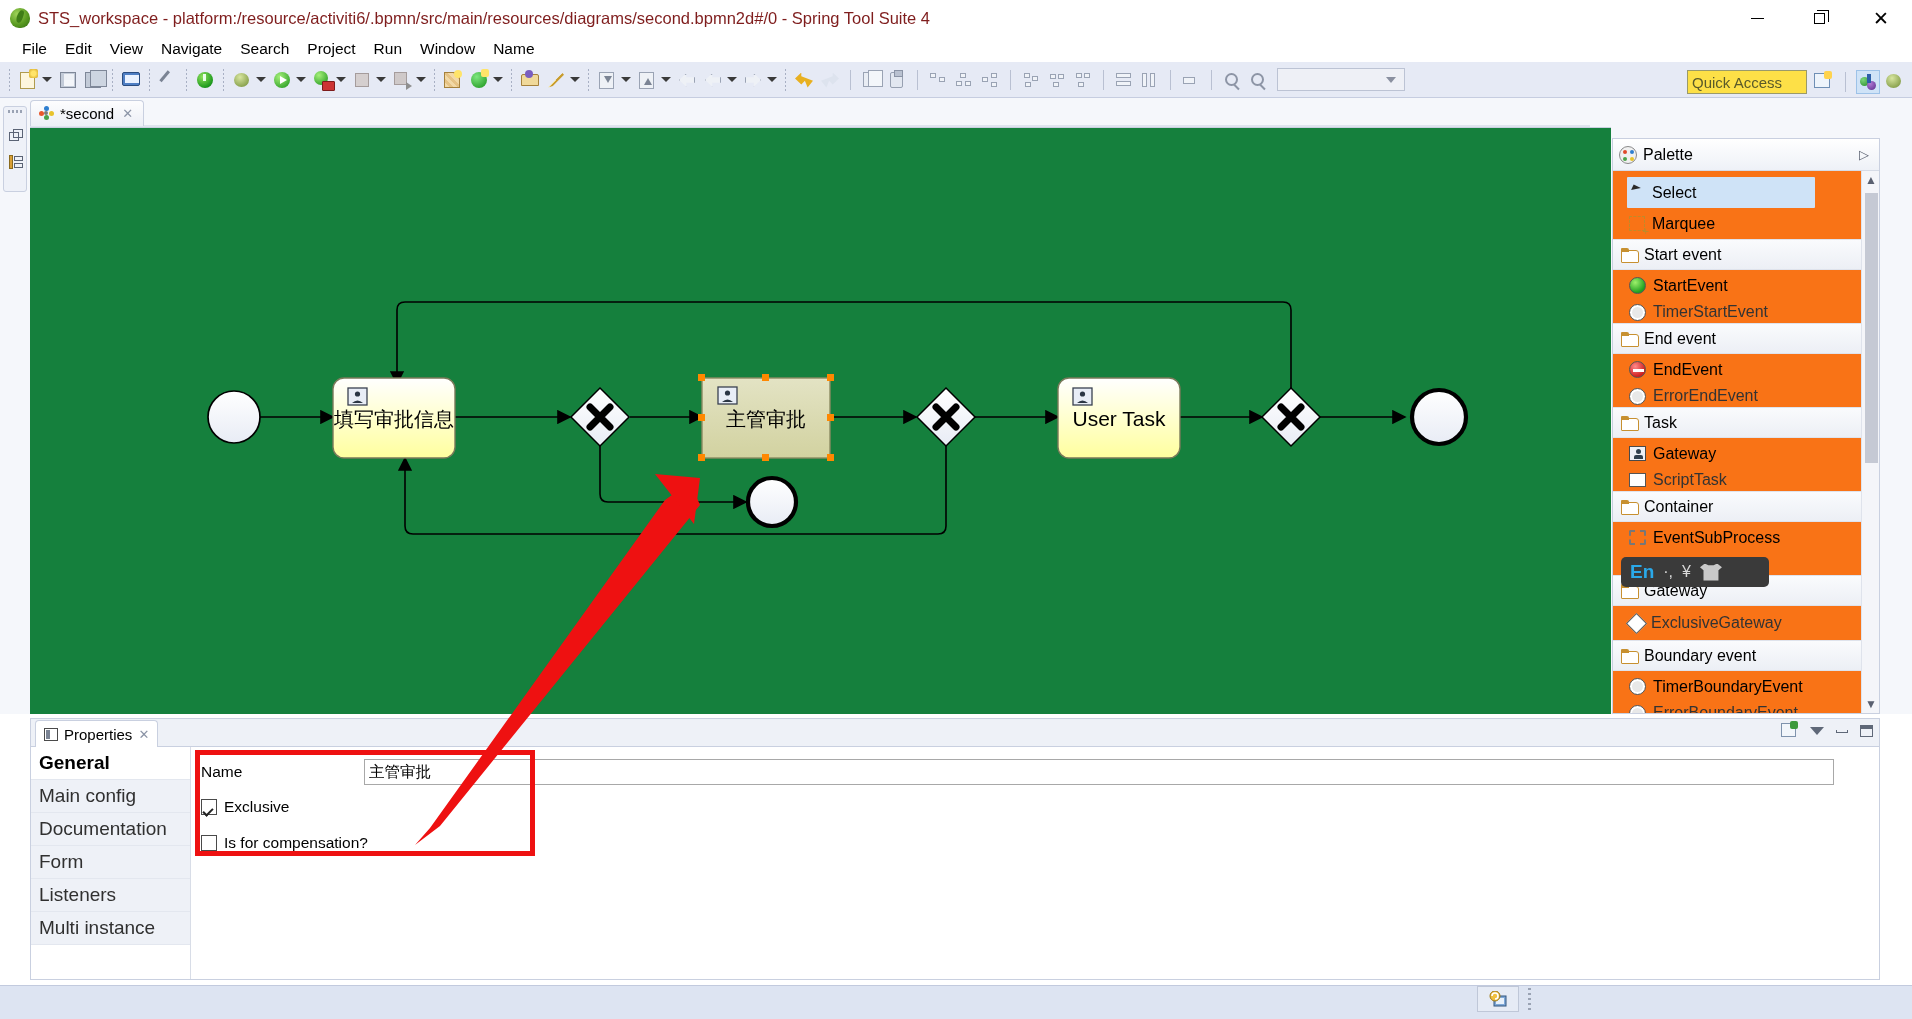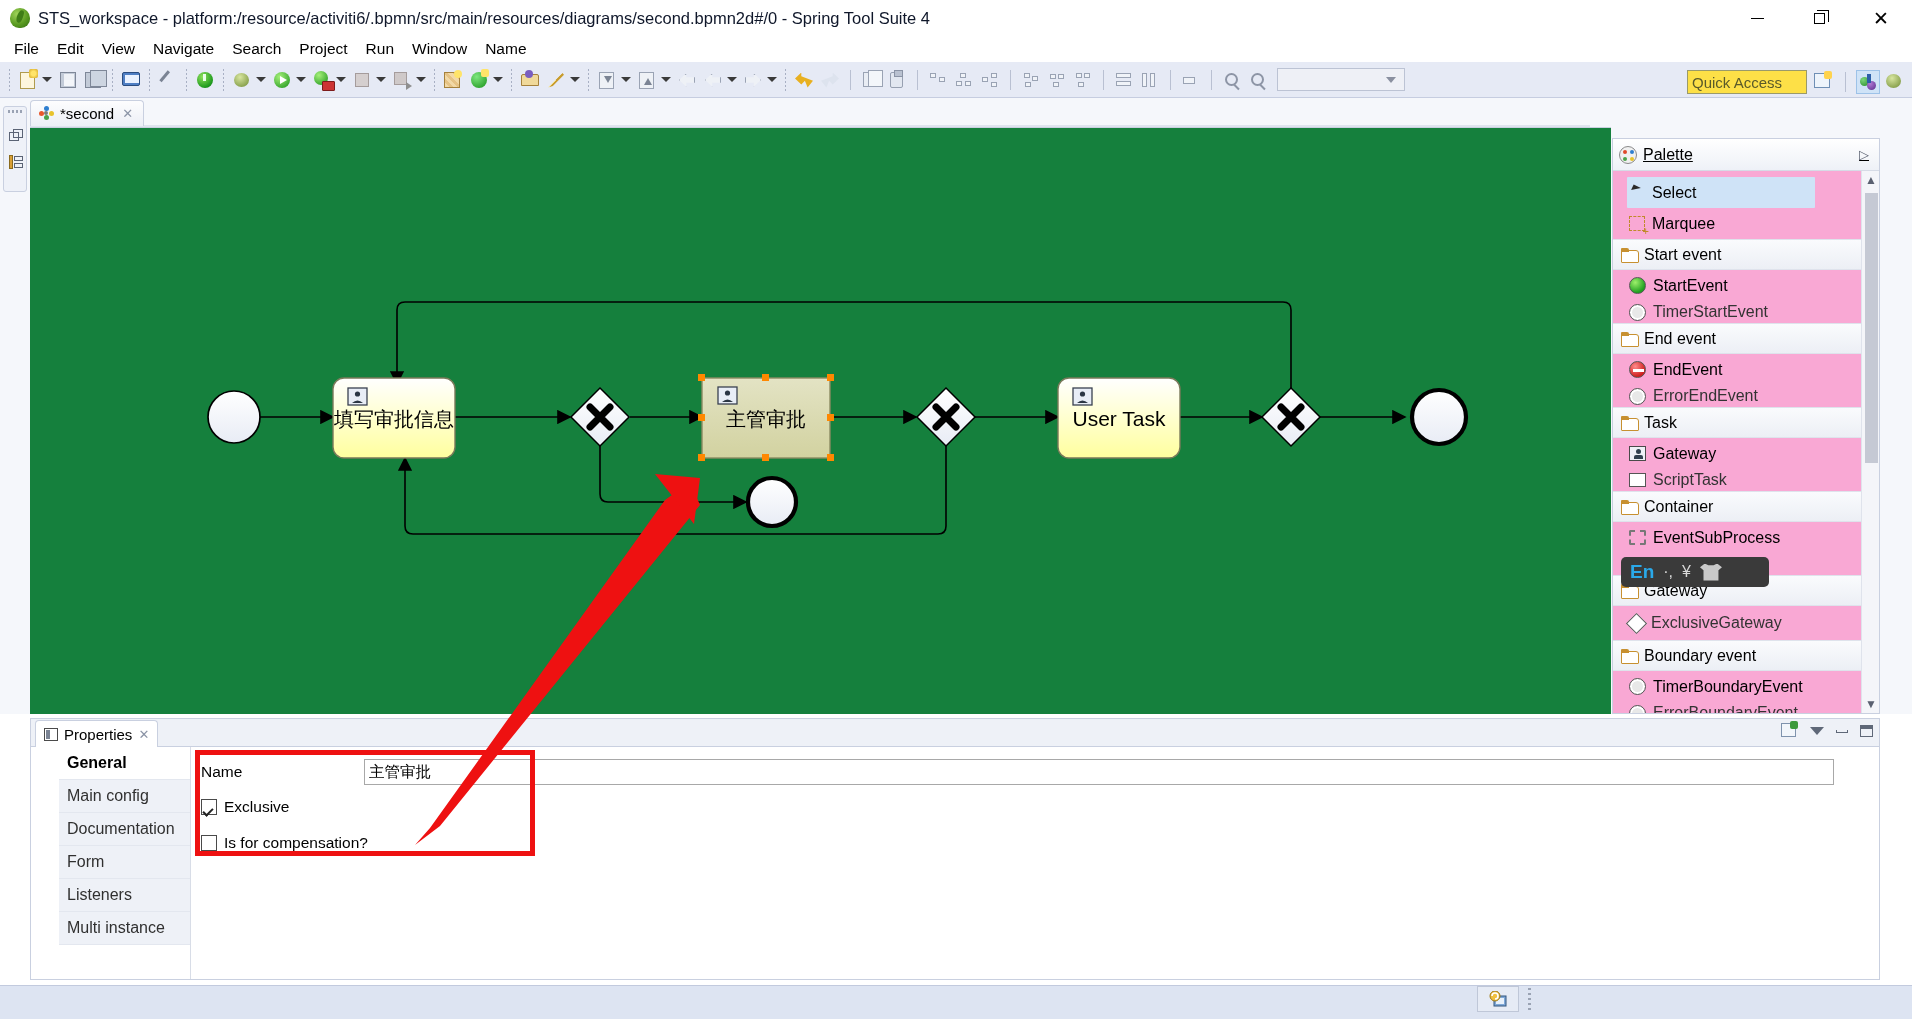--- a/index.html
+++ b/index.html
@@ -22,34 +22,34 @@
   .title-logo {
     width:20px; height:20px; margin-left:10px; margin-right:8px;
     border-radius:50% 50% 45% 45%;
     background:radial-gradient(circle at 35% 30%, #9fd35a 0%, #5a9b21 55%, #2f6b10 100%);
     position:relative; flex:none;
   }
   .title-logo:after{
     content:""; position:absolute; left:7px; top:2px; width:6px; height:13px;
     background:#3f7d16; border-radius:60% 40% 50% 50%; transform:rotate(18deg);
   }
-  .title-text { font-size:16.5px; color:#0f172a; white-space:nowrap; }
+  .title-text { font-size:16.5px; color:#7f1d1d; white-space:nowrap; }
   .win-btns { position:absolute; right:0; top:0; height:36px; display:flex; }
   .win-btn {
     width:62px; height:36px; display:flex; align-items:center; justify-content:center;
     color:#000;
   }
   .glyph-min { width:13px; height:1px; background:#000; }
   .glyph-max { width:11px; height:11px; border:1px solid #000; position:relative; }
   .glyph-max:before{content:""; position:absolute; left:2px; top:-4px; width:11px; height:11px;border:1px solid #000;border-bottom:none;border-left:none;}
   .glyph-close { font-size:19px; line-height:19px; font-weight:300;}
 
   
   .menubar {
-    position:absolute; left:0; top:36px; width:1560px; height:26px;
+    position:absolute; left:8px; top:36px; width:1560px; height:26px;
     background:#ffffff; display:flex; align-items:center; padding-left:5px;
   }
   .menuitem { padding:2px 9px; font-size:15.5px; color:#000; cursor:default;}
 
   
   .toolbar {
     position:absolute; left:0; top:62px; width:1912px; height:36px;
     background:#e6eaf5; border-bottom:1px solid #c6cde0;
     display:flex; align-items:center; padding-left:4px;
   }
@@ -149,21 +149,21 @@
   .tabstrip-bg{position:absolute;left:30px;top:27px;width:1560px;height:2px;background:#dfe4ee;}
 
   .canvas{
     position:absolute;left:30px;top:29px;width:1581px;height:587px;
     background:#15803d;border-top:1px solid #c9d0e0;overflow:hidden;
   }
 
   
   .palette{
     position:absolute;left:1612px;top:138px;width:268px;height:576px;
-    background:#f9a8d4;border:1px solid #c9d0e0;text-decoration:underline;
+    background:#f97316;border:1px solid #c9d0e0;
   }
   .pal-header{
     height:32px;background:linear-gradient(to bottom,#ffffff,#eef1f7);
     display:flex;align-items:center;padding:0 6px;border-bottom:1px solid #d6dbe6;
   }
   .pal-header .t{font-size:16px;margin-left:6px;flex:1;}
   .pal-ico{width:18px;height:18px;border-radius:50%;background:#f0f0f0;border:1px solid #8a8a8a;position:relative;flex:none;}
   .pal-ico i{position:absolute;width:4px;height:4px;border-radius:50%;}
   .pal-body{position:absolute;left:0;top:32px;right:0;bottom:0;overflow:hidden;}
   .pal-scroll{position:absolute;right:0;top:32px;width:18px;bottom:0;background:#f4f5f9;border-left:1px solid #dfe3ec;}
@@ -224,21 +224,21 @@
   .props-vbtns{position:absolute;right:6px;top:3px;display:flex;align-items:center;gap:12px;}
   .pv{width:18px;height:18px;position:relative;}
   .pv-new{position:absolute;left:1px;top:1px;width:15px;height:14px;background:#f2f6fb;border:1px solid #7f93ad;}
   .pv-new:after{content:"";position:absolute;right:-3px;top:-3px;width:8px;height:8px;background:#3c9a3c;border-radius:2px;}
   .pv-menu{width:0;height:0;border-left:7px solid transparent;border-right:7px solid transparent;border-top:8px solid #5f6878;}
   .pv-min{width:12px;height:3px;border:1px solid #5f6878;border-top:none;}
   .pv-max{width:13px;height:12px;border:1px solid #5f6878;}
   .pv-max:before{content:"";display:block;height:3px;background:#5f6878;}
 
   .props-left{position:absolute;left:0;top:28px;width:160px;bottom:0;background:#fff;border-right:1px solid #d8dde7;}
-  .pl-item{height:33px;display:flex;align-items:center;padding-left:8px;font-size:16px;color:#303030;border-bottom:1px solid #e3e7ef;background:#eef1f7;margin-left:28px;}
+  .pl-item{height:33px;display:flex;align-items:center;padding-left:8px;font-size:19px;color:#303030;border-bottom:1px solid #e3e7ef;background:#eef1f7;}
   .pl-item.active{background:#ffffff;font-weight:bold;color:#000;}
   .props-right{position:absolute;left:160px;top:28px;right:0;bottom:0;padding:8px 0 0 10px;}
   .frow{display:flex;align-items:center;height:34px;}
   .flabel{width:163px;font-size:15.5px;color:#000;}
   .finput{
     height:26px;background:#fff;border:1px solid #7ba7d9;font-size:15.5px;
     padding:1px 4px;display:flex;align-items:center;color:#000;
   }
   .finput.grey{border-color:#a8a8a8;}
   .finput.wide{flex:1;margin-left:0;}

